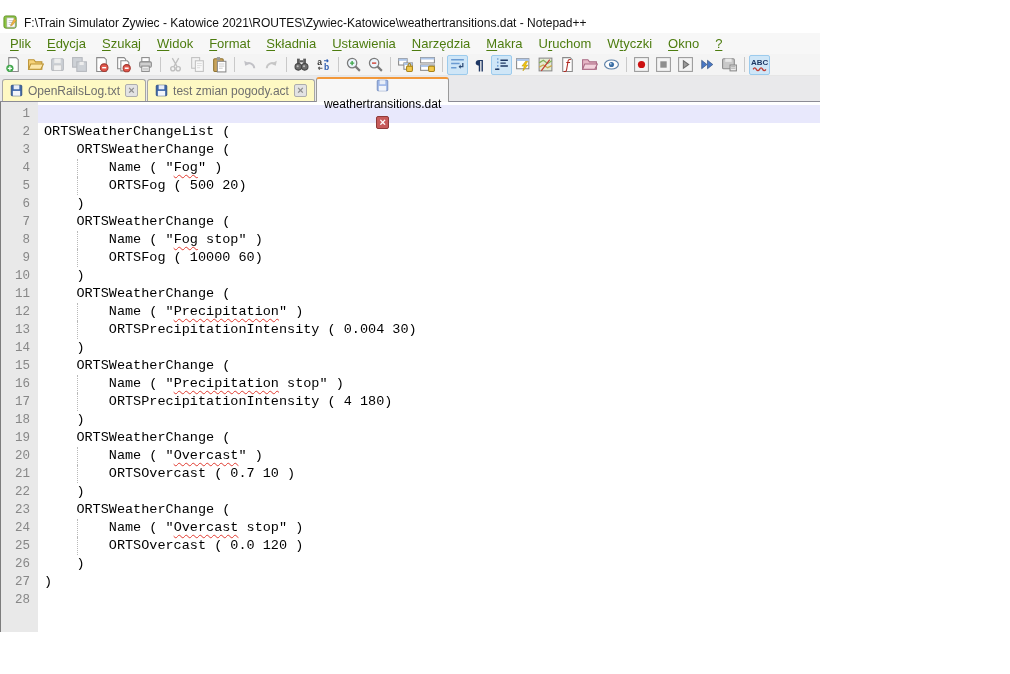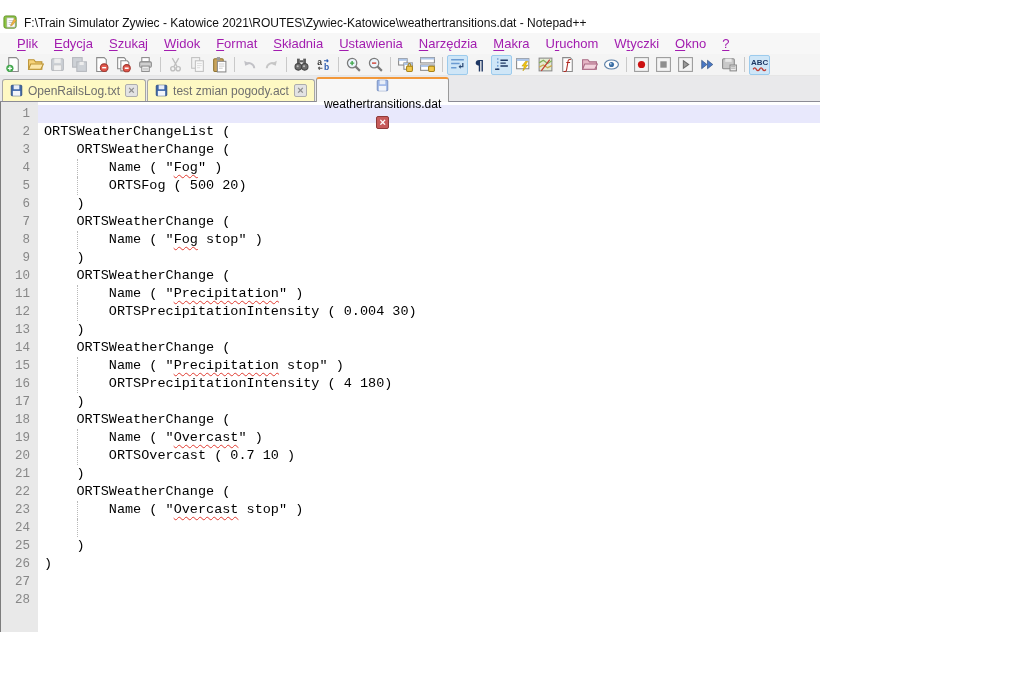--- a/index.html
+++ b/index.html
@@ -9,21 +9,21 @@
     font-family:"Liberation Sans", sans-serif;
     -webkit-font-smoothing:antialiased;
   }
   .window { position:absolute; left:0; top:12px; width:820px; height:620px; display:flex; flex-direction:column; background:#fff; }
 
   
   .titlebar { height:21px; display:flex; align-items:center; gap:6px; padding-left:3px; background:#ffffff; font-size:12px; color:#111; white-space:nowrap; overflow:hidden; }
   .titlebar svg { flex:0 0 auto; }
 
   
-  .menubar { height:21px; display:flex; align-items:center; background:#f7f7f7; font-size:13px; color:#a21caf; padding-left:9px; }
+  .menubar { height:21px; display:flex; align-items:center; background:#f7f7f7; font-size:13px; color:#4d7c0f; padding-left:2px; }
   .menu-item { padding:1px 8px; cursor:default; }
   .menu-item u { text-underline-offset:2px; }
 
   
   .toolbar { height:22px; display:flex; align-items:center; background:#f4f4f4; padding-left:3px; gap:1px; border-bottom:1px solid #e6e6e6; }
   .tbtn { width:21px; height:20px; display:flex; align-items:center; justify-content:center; border:1px solid transparent; border-radius:2px; }
   .tbtn svg { display:block; }
   .tbtn.pressed { background:#cfe6f7; border-color:#9ccbed; }
   .tbtn.disabled { opacity:.5; filter:grayscale(60%); }
   .tsep { width:1px; height:15px; background:#c9c9c9; margin:0 3px; flex:0 0 auto; }
@@ -443,35 +443,36 @@
       </div>
     <div class="code">
         <div class="cline current"><span></span></div>
         <div class="cline"><span>ORTSWeatherChangeList (</span></div>
         <div class="cline"><span>    ORTSWeatherChange (</span></div>
         <div class="cline"><span class="guide" style="left: calc(4ch + 7px);"></span><span>        Name ( "</span><span class="sp">Fog</span><span>" )</span></div>
         <div class="cline"><span class="guide" style="left: calc(4ch + 7px);"></span><span>        ORTSFog ( 500 20)</span></div>
         <div class="cline"><span>    )</span></div>
         <div class="cline"><span>    ORTSWeatherChange (</span></div>
         <div class="cline"><span class="guide" style="left: calc(4ch + 7px);"></span><span>        Name ( "</span><span class="sp">Fog</span><span> stop" )</span></div>
+        <div class="cline"><span class="guide" style="left: calc(4ch + 7px);"></span><span>        ORTSFog ( 10000 60)</span></div>
         <div class="cline"><span>    )</span></div>
         <div class="cline"><span>    ORTSWeatherChange (</span></div>
         <div class="cline"><span class="guide" style="left: calc(4ch + 7px);"></span><span>        Name ( "</span><span class="sp">Precipitation</span><span>" )</span></div>
         <div class="cline"><span class="guide" style="left: calc(4ch + 7px);"></span><span>        ORTSPrecipitationIntensity ( 0.004 30)</span></div>
         <div class="cline"><span>    )</span></div>
         <div class="cline"><span>    ORTSWeatherChange (</span></div>
         <div class="cline"><span class="guide" style="left: calc(4ch + 7px);"></span><span>        Name ( "</span><span class="sp">Precipitation</span><span> stop" )</span></div>
         <div class="cline"><span class="guide" style="left: calc(4ch + 7px);"></span><span>        ORTSPrecipitationIntensity ( 4 180)</span></div>
         <div class="cline"><span>    )</span></div>
         <div class="cline"><span>    ORTSWeatherChange (</span></div>
         <div class="cline"><span class="guide" style="left: calc(4ch + 7px);"></span><span>        Name ( "</span><span class="sp">Overcast</span><span>" )</span></div>
         <div class="cline"><span class="guide" style="left: calc(4ch + 7px);"></span><span>        ORTSOvercast ( 0.7 10 )</span></div>
         <div class="cline"><span>    )</span></div>
         <div class="cline"><span>    ORTSWeatherChange (</span></div>
         <div class="cline"><span class="guide" style="left: calc(4ch + 7px);"></span><span>        Name ( "</span><span class="sp">Overcast</span><span> stop" )</span></div>
-        <div class="cline"><span class="guide" style="left: calc(4ch + 7px);"></span></div>
+        <div class="cline"><span class="guide" style="left: calc(4ch + 7px);"></span><span>        ORTSOvercast ( 0.0 120 )</span></div>
         <div class="cline"><span>    )</span></div>
         <div class="cline"><span>)</span></div>
         <div class="cline"><span></span></div>
       </div>
   </div>
 
 </div>
 
 </body></html>

